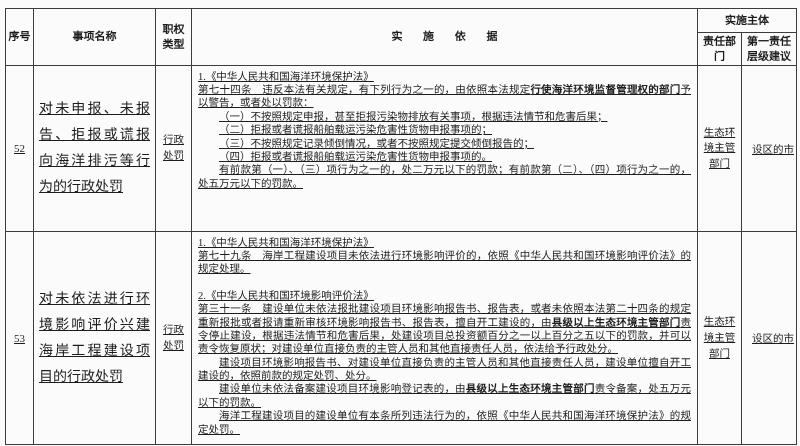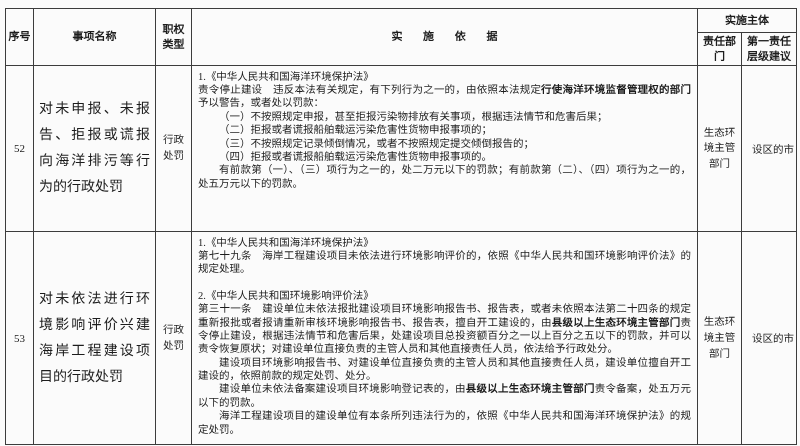--- a/index.html
+++ b/index.html
@@ -31,20 +31,21 @@
   .authority-table th {
     font-weight: bold;
     font-size: 11px;
     text-align: center;
     vertical-align: middle;
     line-height: 1.35;
   }
   .authority-table td {
     font-size: 10.5px;
     vertical-align: middle;
+    text-decoration: underline;
   }
   td.serial-cell { text-align: center; font-size: 11px; }
   td.name-cell {
     text-align: justify;
     padding: 2px 5px;
     line-height: 1.85;
     font-size: 14px;
   }
   td.power-cell, td.dept-cell {
     text-align: center;
@@ -96,21 +97,21 @@
         <th>第一责任层级建议</th>
       </tr>
     </thead>
     <tbody>
       <tr class="row-52">
         <td class="serial-cell">52</td>
         <td class="name-cell">对未申报、未报告、拒报或谎报向海洋排污等行为的行政处罚</td>
         <td class="power-cell">行政处罚</td>
         <td class="basis-cell">
             <div class="basis-para"><span>1.《中华人民共和国海洋环境保护法》</span></div>
-            <div class="basis-para"><span>责令停止建设　违反本法有关规定，有下列行为之一的，由依照本法规定</span><b>行使海洋环境监督管理权的部门</b><span>予以警告，或者处以罚款：</span></div>
+            <div class="basis-para"><span>第七十四条　违反本法有关规定，有下列行为之一的，由依照本法规定</span><b>行使海洋环境监督管理权的部门</b><span>予以警告，或者处以罚款：</span></div>
             <div class="basis-para indent"><span>（一）不按照规定申报，甚至拒报污染物排放有关事项，根据违法情节和危害后果；</span></div>
             <div class="basis-para indent"><span>（二）拒报或者谎报船舶载运污染危害性货物申报事项的；</span></div>
             <div class="basis-para indent"><span>（三）不按照规定记录倾倒情况，或者不按照规定提交倾倒报告的；</span></div>
             <div class="basis-para indent"><span>（四）拒报或者谎报船舶载运污染危害性货物申报事项的。</span></div>
             <div class="basis-para indent"><span>有前款第（一）、（三）项行为之一的，处二万元以下的罚款；有前款第（二）、（四）项行为之一的，处五万元以下的罚款。</span></div>
           </td>
         <td class="dept-cell">生态环境主管部门</td>
         <td class="level-cell">设区的市</td>
       </tr>
       <tr class="row-53">

